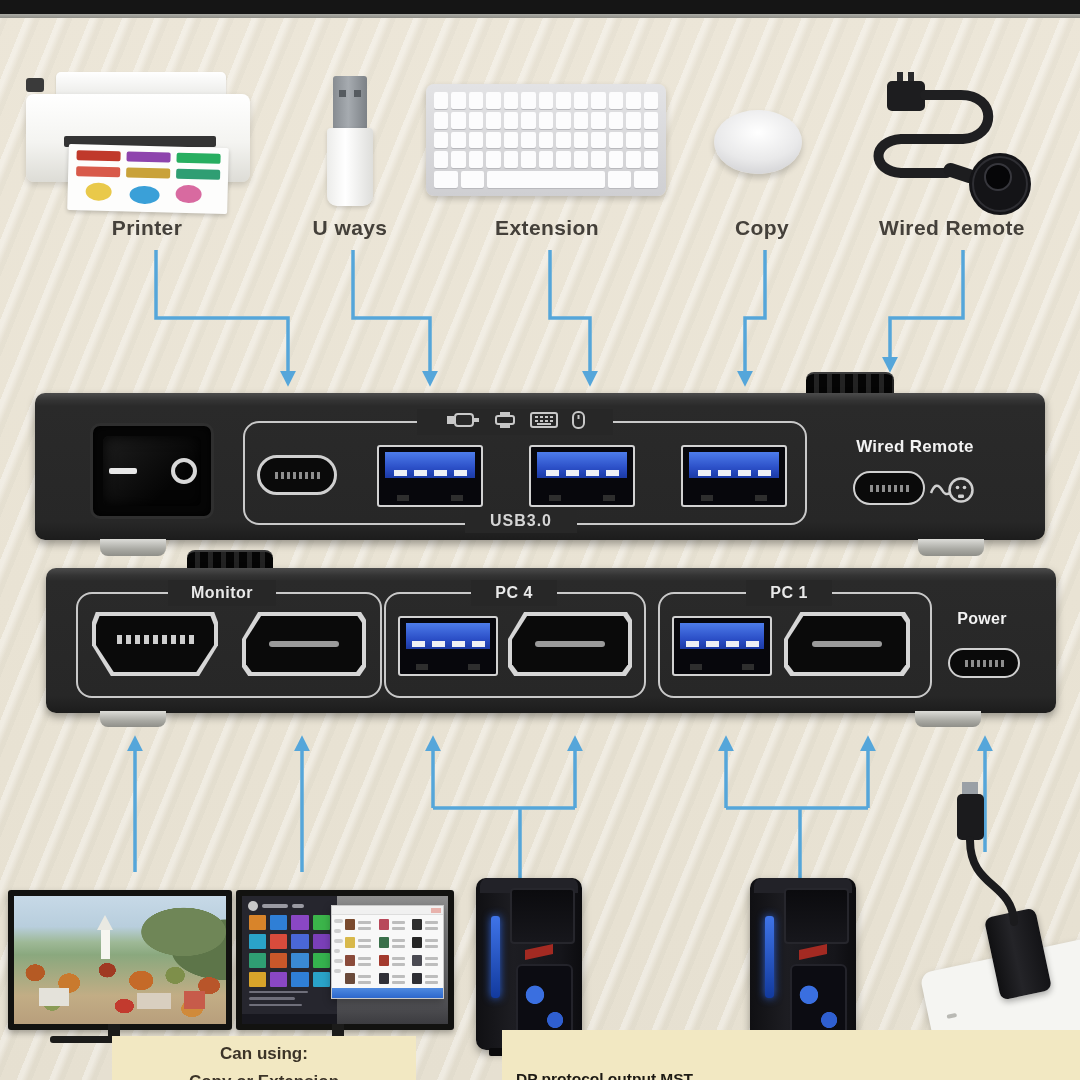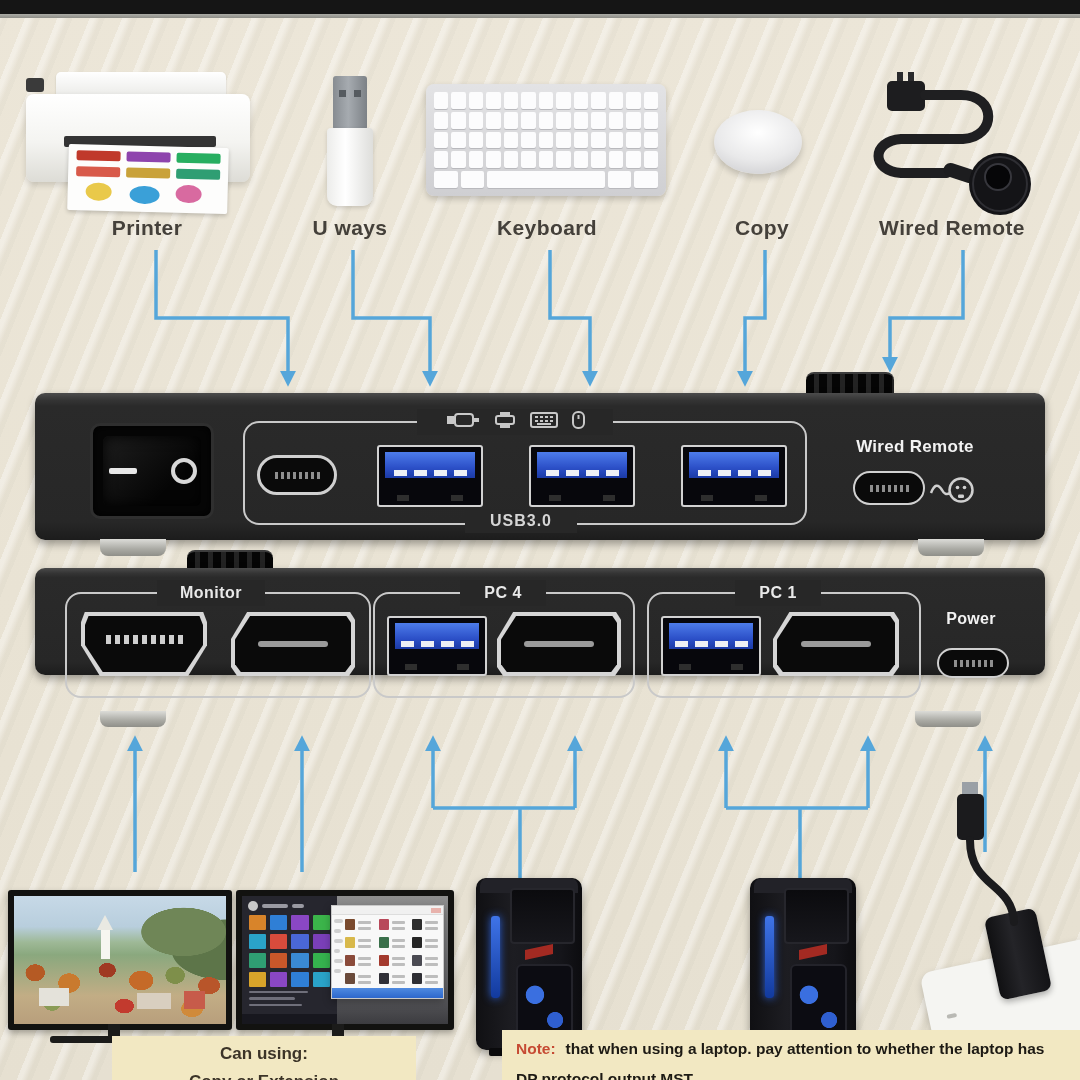--- a/index.html
+++ b/index.html
@@ -43,21 +43,21 @@
 
   
   .mouse{left:714px;top:110px;width:88px;height:64px;background:radial-gradient(60px 40px at 50% 35%,#ffffff,#e9e9ea 70%,#d8d8da);border-radius:44px/32px;box-shadow:0 4px 6px rgba(0,0,0,.18);}
 
   
   svg.overlay{position:absolute;left:0;top:0;pointer-events:none;}
 
   
   .device{background:linear-gradient(180deg,#4c4c4c 0%,#343434 5%,#2a2a2a 9%,#272727 88%,#1c1c1c 100%);border-radius:10px;box-shadow:0 4px 8px rgba(0,0,0,.35);}
   .device1{left:35px;top:393px;width:1010px;height:147px;}
-  .device2{left:35px;top:568px;width:1010px;height:107px;}
+  .device2{left:46px;top:568px;width:1010px;height:145px;}
   .knob{background:repeating-linear-gradient(90deg,#050505 0 8px,#232323 8px 13px);border-radius:8px 8px 0 0;border-top:2px solid #3c3c3c;}
   .foot{background:linear-gradient(180deg,#dcdcd8,#a9a9a3 60%,#8f8f89);border-radius:0 0 8px 8px;}
 
   .group{border:2px solid #c9c9c9;border-radius:16px;}
   .gmask{background:#272727;text-align:center;color:#e9e9e9;font-size:16px;font-weight:600;letter-spacing:.5px;line-height:26px;height:26px;}
   .glabel-bottom{background:#272727;text-align:center;color:#d5d5d5;font-size:16px;font-weight:600;letter-spacing:1px;line-height:24px;height:24px;}
 
   
   .rocker{background:#060606;border:3px solid #2f2f2f;border-radius:10px;box-shadow:inset 0 0 10px #000;}
   .rkr{position:absolute;inset:10px;background:linear-gradient(135deg,#1e1e1e,#050505 70%);border-radius:6px;box-shadow:inset 0 0 14px #000;}
@@ -277,21 +277,21 @@
     <rect x="42" y="11" width="38" height="30" rx="5" fill="#1d1d1f"></rect>
     <path d="M80 25 h36 c36 0 36 42 2 44 h-62 c-30 2 -30 32 0 34 h46" stroke="#1f1f21" stroke-width="10" fill="none" stroke-linecap="round"></path>
     <rect x="98" y="96" width="34" height="14" rx="7" fill="#1d1d1f" transform="rotate(18 115 103)"></rect>
     <circle cx="155" cy="114" r="31" fill="#141417"></circle>
     <circle cx="155" cy="114" r="27" fill="none" stroke="#2e2e33" stroke-width="2"></circle>
     <circle cx="153" cy="107" r="13" fill="#060608" stroke="#36363c" stroke-width="2"></circle>
   </svg>
 
   <div class="abs plabel" style="left:67px;width:160px;">Printer</div>
   <div class="abs plabel" style="left:280px;width:140px;">U ways</div>
-  <div class="abs plabel" style="left:467px;width:160px;">Keyboard</div>
+  <div class="abs plabel" style="left:467px;width:160px;">Extension</div>
   <div class="abs plabel" style="left:692px;width:140px;">Copy</div>
   <div class="abs plabel" style="left:852px;width:200px;">Wired Remote</div>
 
   <div class="abs knob" style="left:806px;top:372px;width:88px;height:24px;"></div>
 
   <div class="abs device device1">
     <div class="abs rocker" style="left:55px;top:30px;width:118px;height:90px;">
       <div class="rkr"></div>
       <i class="sw-dash"></i>
       <i class="sw-ring"></i>
@@ -692,19 +692,16 @@
     <rect x="24" y="12" width="16" height="13" fill="#9aa0a6"></rect>
     <rect x="19" y="24" width="27" height="46" rx="5" fill="#1b1b1d"></rect>
     <path d="M32 70 C32 118 74 112 76 152" stroke="#1b1b1d" stroke-width="8" fill="none" stroke-linecap="round"></path>
   </svg>
 
   <div class="abs note note-left">
     <div class="abs" style="left:0;right:0;top:8px;">Can using:</div>
     <div class="abs" style="left:0;right:0;top:36px;">Copy or Extension</div>
   </div>
   <div class="abs note note-right">
-    <div class="nr-line" style="top:10px;">
-      <span class="note-prefix">Note:</span><span>that when using a laptop. pay attention to whether the laptop has</span>
-    </div>
     <div class="nr-line" style="top:40px;">DP protocol output MST</div>
   </div>
 
 </div>
 
 </body></html>

